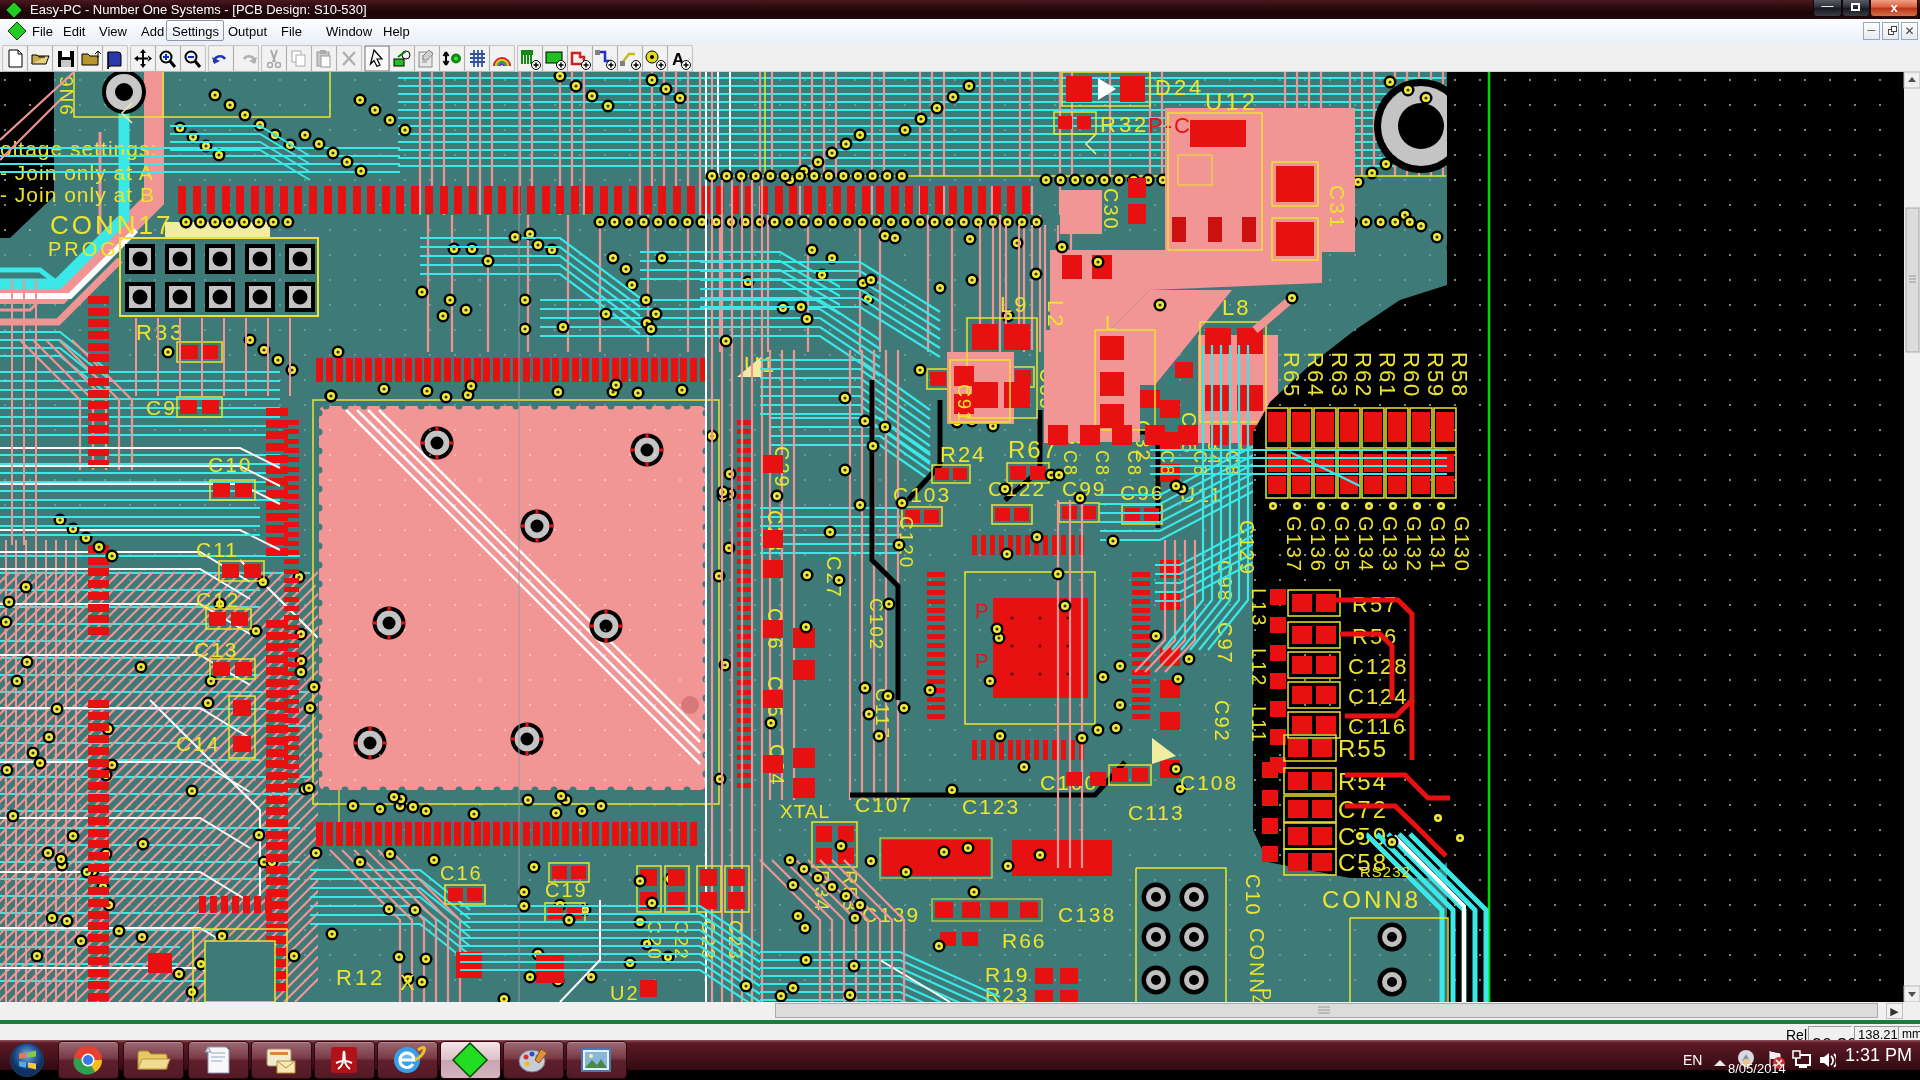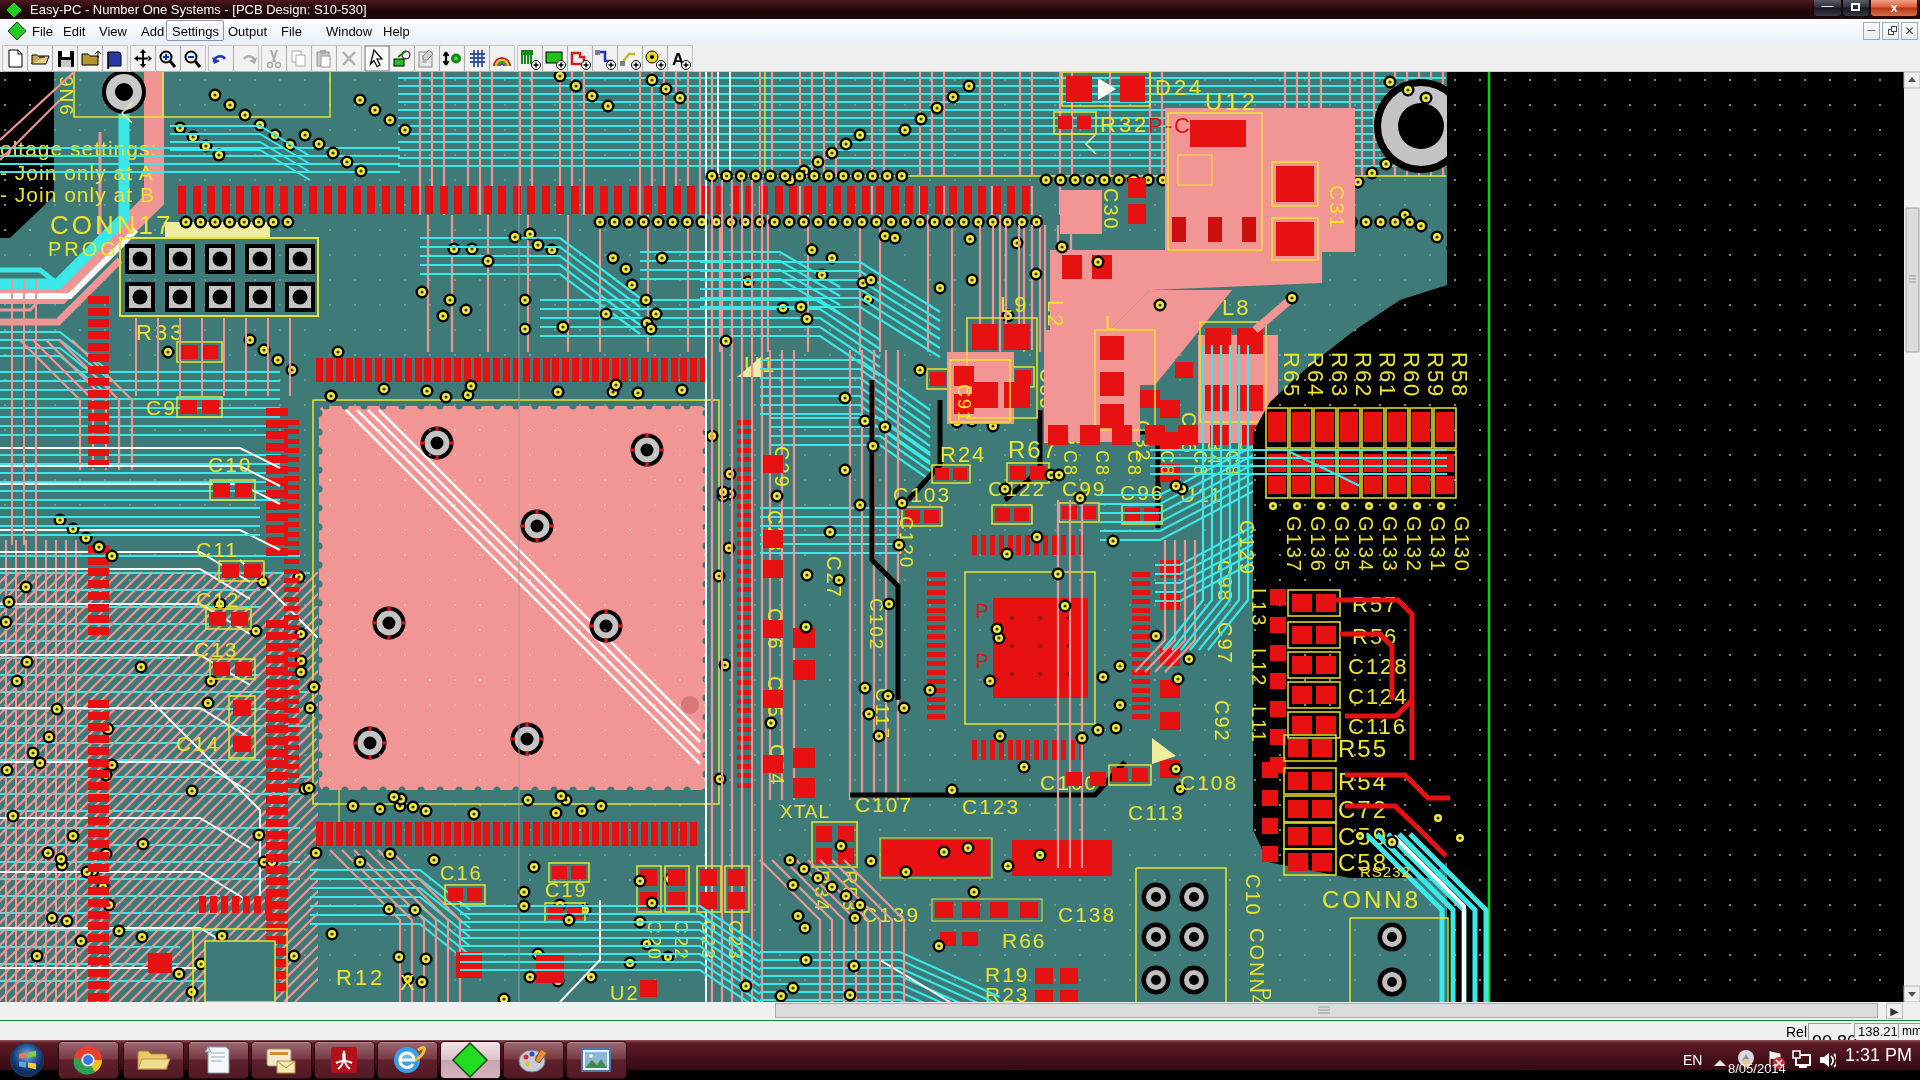--- a/index.html
+++ b/index.html
@@ -1,20 +1,20 @@
 <!DOCTYPE html>
 <html><head><meta charset="utf-8"><style>
 *{margin:0;padding:0;box-sizing:border-box}
 body{width:1920px;height:1080px;overflow:hidden;font-family:"Liberation Sans",sans-serif;background:#000}
 .titlebar{position:absolute;left:0;top:0;width:1920px;height:19px;background:linear-gradient(180deg,#4a181e 0%,#2e0c10 35%,#1a0507 70%,#240a0d 100%);}
 .titletx{position:absolute;left:30px;top:2px;color:#fff;font-size:13px;}
 .menubar{position:absolute;left:0;top:19px;width:1920px;height:35px;background:linear-gradient(180deg,#fdfeff,#e2eaf6);border-bottom:1px solid #c8cdd4}
 .menu{position:absolute;top:5px;font-size:13px;color:#000}
 .toolbar{position:absolute;left:0;top:44px;width:1920px;height:28px;background:#f0f0f0;border-bottom:1px solid #d0d0d0}
-.statusbar{position:absolute;left:0;top:1020px;width:1920px;height:20px;background:#f0f0f0;border-top:1px solid #15803d;font-size:13px;color:#000}
+.statusbar{position:absolute;left:0;top:1020px;width:1920px;height:20px;background:#f0f0f0;border-top:4px solid #15803d;font-size:13px;color:#000}
 .taskbar{position:absolute;left:0;top:1040px;width:1920px;height:30px;background:linear-gradient(180deg,#94565e 0%,#5c1b25 10%,#48121c 55%,#340a12 100%)}
 .hscroll{position:absolute;left:0;top:1002px;width:1904px;height:18px;background:#f0f0f0}
 .hthumb{position:absolute;left:775px;top:1003px;width:1103px;height:15px;background:#dcdcdc;border:1px solid #aaa}
 </style></head><body>
 <div class="titlebar"></div>
 <svg style="position:absolute;left:6px;top:2px" width="16" height="16">
     <polygon points="8,0 16,8 8,16 0,8" fill="#22cc22" stroke="#083808"></polygon>
   </svg>
 <div class="titletx">Easy-PC - Number One Systems - [PCB Design: S10-530]</div>
 <div style="position:absolute;left:1813px;top:0;width:106px;height:17px">

